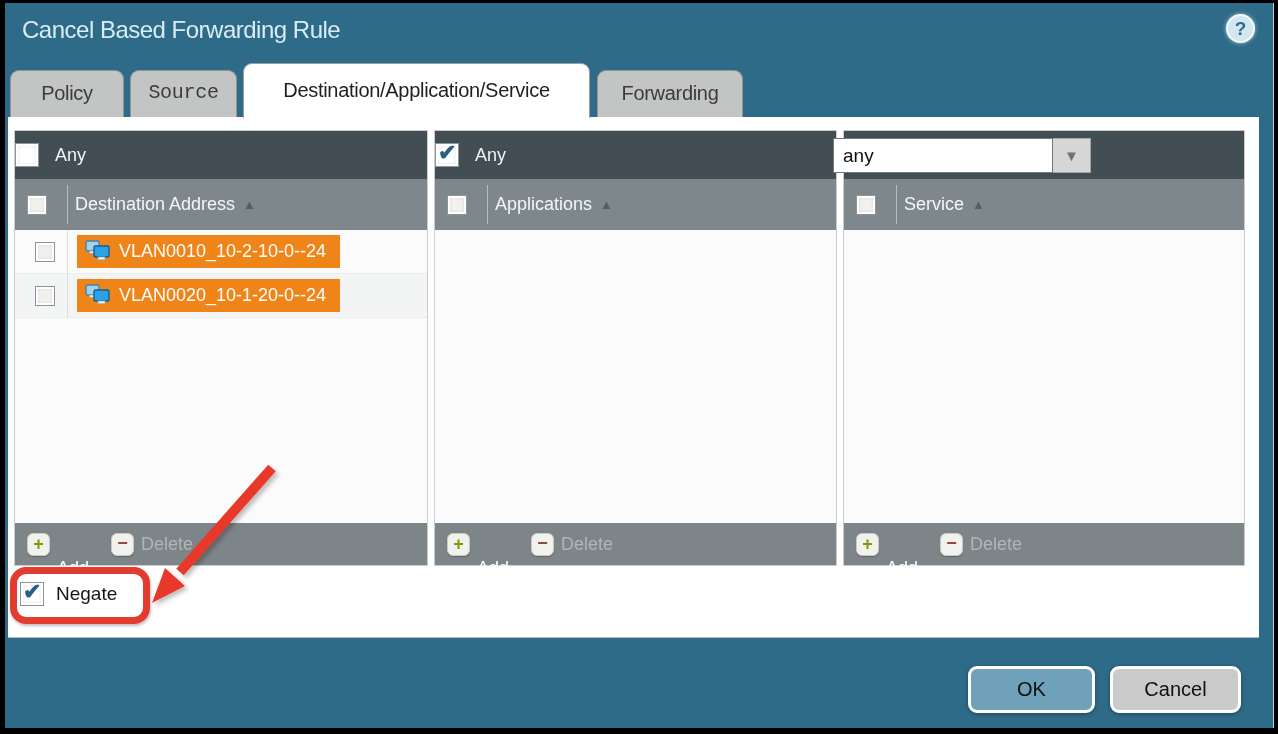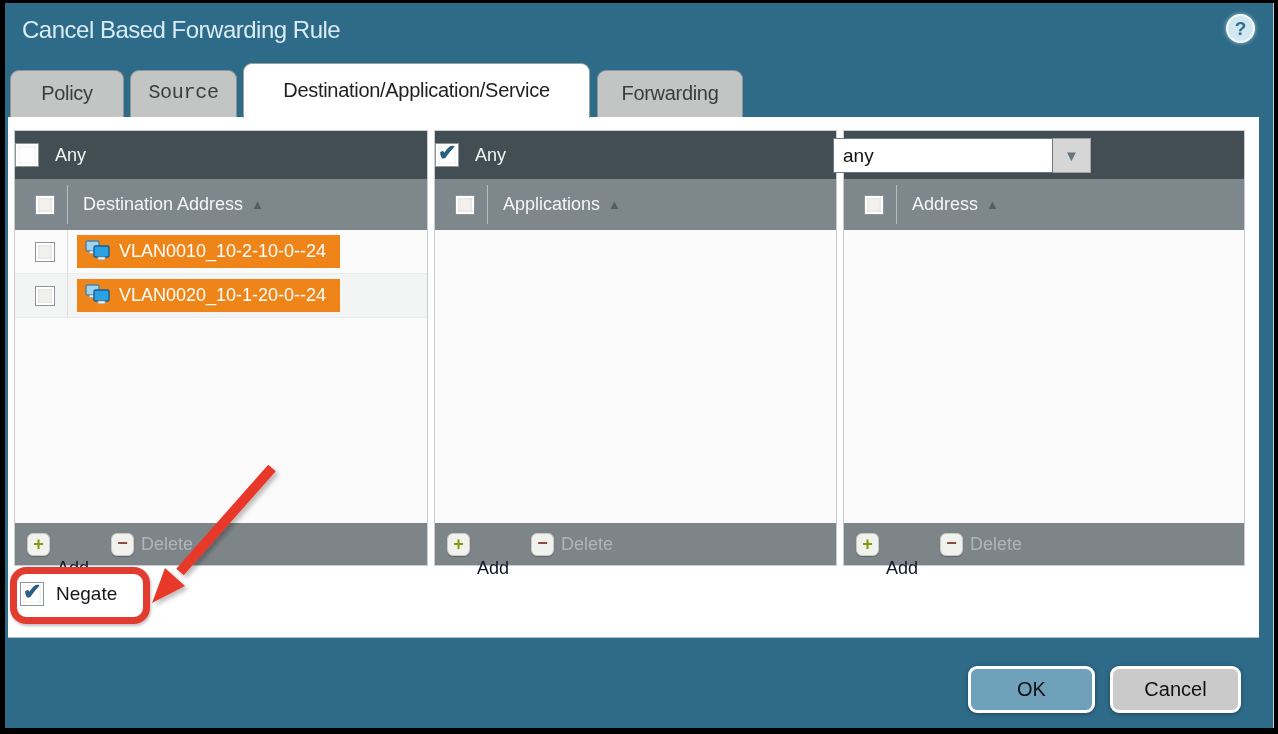--- a/index.html
+++ b/index.html
@@ -38,21 +38,21 @@
            flex-direction:column; border:1px solid #c9cdcf; background:#fafbfb; }
   #panel-destination { left:6px;   width:414px; }
   #panel-applications{ left:426px; width:403px; }
   #panel-service     { left:835px; width:402px; }
 
   .any-row { height:48px; background:#424d54; display:flex; align-items:center;
              padding-left:0; flex:0 0 auto; }
   .any-row .lbl { color:#f2f5f6; font-size:18px; margin-left:16px; }
 
   .hdr-row { height:51px; background:#7e878c; display:flex; align-items:center;
-             padding-left:20px; flex:0 0 auto; position:relative; }
+             padding-left:12px; flex:0 0 auto; position:relative; }
   .hdr-row .divider { position:absolute; left:52px; top:6px; bottom:6px;
                       width:1px; background:rgba(255,255,255,.45); }
   .hdr-row .lbl { color:#f4f6f7; font-size:18px; margin-left:28px; cursor:pointer; }
   .sort { font-size:13px; color:#555e63; margin-left:8px; }
 
   .list { flex:1 1 auto; background:#fbfbfb; position:relative; overflow:hidden; }
   .list .col-divider { position:absolute; left:52px; top:0; height:88px;
                        width:1px; background:#dcdedf; }
   .row { height:44px; display:flex; align-items:center; padding-left:20px;
          border-bottom:1px solid #ececec; }
@@ -63,21 +63,21 @@
   .chip svg { margin-right:8px; }
 
   .foot { height:42px; background:#7e8588; display:flex; align-items:center;
           padding-left:12px; flex:0 0 auto; }
   .icon-btn { width:23px; height:23px; border-radius:6px; background:#f1f1ee;
               border:1px solid #c9c9c5; text-align:center; line-height:20px;
               font-size:18px; font-weight:bold; margin-right:7px; cursor:pointer;
               box-shadow:0 1px 1px rgba(0,0,0,.25); }
   .icon-btn.add { color:#7e9b08; }
   .icon-btn.del { color:#8d4a3c; line-height:19px; }
-  .foot .add-lbl { color:#0f172a; font-size:18px; margin-right:22px; cursor:pointer;margin-top:48px; }
+  .foot .add-lbl { color:#ffffff; font-size:18px; margin-right:22px; cursor:pointer;margin-top:48px; }
   .foot .del-lbl { color:#afb5b8; font-size:18px; }
 
   
   .cb { background:#ffffff; border:1px solid #8e9598;
         box-shadow:inset 0 0 0 2px #fff, inset 0 0 5px rgba(0,0,0,.25);
         position:relative; cursor:pointer; flex:0 0 auto; }
   .cb.big { width:24px; height:24px; }
   .cb.small { width:20px; height:20px; background:#f2f1ee;
               box-shadow:inset 0 0 0 2px #fff, inset 0 0 4px rgba(0,0,0,.3); }
   .cb.checked::after { content:"✔"; position:absolute; left:2px; top:-4px;
@@ -194,21 +194,21 @@
       <div class="panel" id="panel-service">
         <div class="any-row">
           <div class="dd" style="margin-left:-11px;">
             <div class="dd-input">any</div>
             <div class="dd-btn">▼</div>
           </div>
         </div>
         <div class="hdr-row">
           <div class="cb small"></div>
           <span class="divider"></span>
-          <span class="lbl">Address</span>
+          <span class="lbl">Service</span>
           <span class="sort">▲</span>
         </div>
         <div class="list"></div>
         <div class="foot">
           <span class="icon-btn add">+</span>
           <span class="add-lbl">Add</span>
           <span class="icon-btn del">−</span>
           <span class="del-lbl">Delete</span>
         </div>
       </div>

